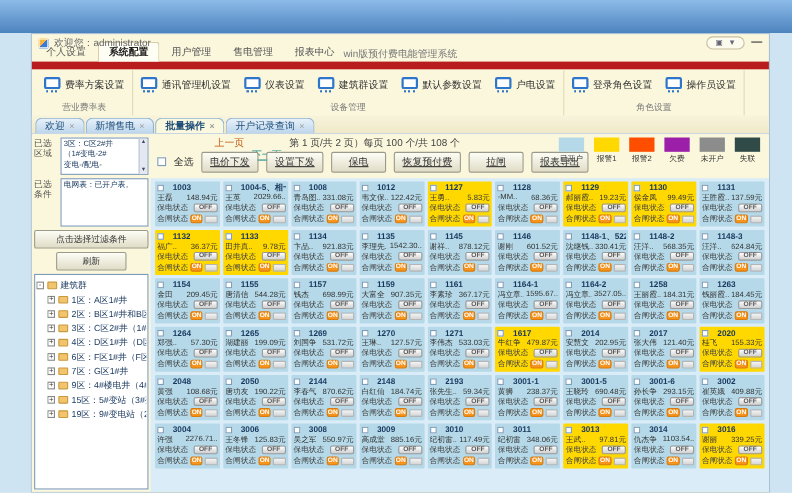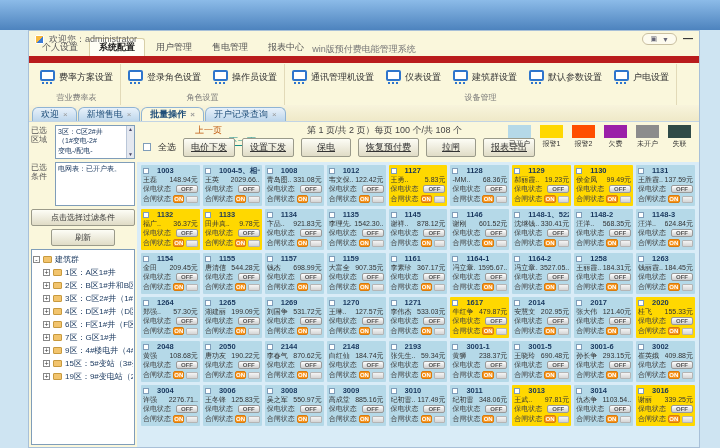--- a/index.html
+++ b/index.html
@@ -69,21 +69,21 @@
   .titem .exp { width:7px; height:7px; border:1px solid #888; background:#fff; font-size:7px; line-height:5px;
     text-align:center; color:#333; flex:none; }
   .titem .folder { width:9px; height:7px; background:#F2C46D; border:1px solid #C89A3E; border-radius:1px; flex:none; }
   .titem.child { margin-left:10px; }
 
   .main { flex:1; display:flex; flex-direction:column; min-width:0; background:#FAF7DC; }
   .toolzone { height:40px; position:relative; padding:2px 6px 0; flex:none; }
   .pagrow { display:flex; gap:7px; align-items:center; font-size:9px; margin-left:52px; height:13px; }
   .prev { color:#C05A11; }
   .next { color:#168F8B; text-decoration:underline;margin-top:21px; }
-  .pageinfo { color:#444;margin-left:44px; }
+  .pageinfo { color:#444; }
   .btnrow { display:flex; gap:7px; align-items:center; height:20px; }
   .chk { width:8px; height:8px; border:1px solid #7F9DB9; background:#fff; flex:none; }
   .selall { font-size:9px; color:#333; }
   .tbtn { min-width:50px; font-size:9px; padding:2px 7px;text-decoration:underline; }
   .legend { position:absolute; right:8px; top:3px; display:flex; gap:9px; }
   .litem { display:flex; flex-direction:column; align-items:center; gap:1px; }
   .lswatch { width:23px; height:13px; }
   .llabel { font-size:7px; color:#333; white-space:nowrap; }
 
   .gridwrap { flex:1; background:#D9ECF7; padding:3px 4px; min-height:0; }
@@ -136,33 +136,20 @@
 
   <div class="ribbon" id="rgroups">
       <div class="rgroup">
         <div class="rg-buttons">
           <span class="rbtn">
             <span class="mon"></span>
             <span>费率方案设置</span>
           </span>
         </div>
         <div class="rg-label">营业费率表</div>
-      </div>
-      <div class="rgroup">
-        <div class="rg-buttons">
-          <span class="rbtn">
-            <span class="mon"></span>
-            <span>登录角色设置</span>
-          </span>
-          <span class="rbtn">
-            <span class="mon"></span>
-            <span>操作员设置</span>
-          </span>
-        </div>
-        <div class="rg-label">角色设置</div>
       </div>
       <div class="rgroup">
         <div class="rg-buttons">
           <span class="rbtn">
             <span class="mon"></span>
             <span>通讯管理机设置</span>
           </span>
           <span class="rbtn">
             <span class="mon"></span>
             <span>仪表设置</span>
@@ -174,20 +161,33 @@
           <span class="rbtn">
             <span class="mon"></span>
             <span>默认参数设置</span>
           </span>
           <span class="rbtn">
             <span class="mon"></span>
             <span>户电设置</span>
           </span>
         </div>
         <div class="rg-label">设备管理</div>
+      </div>
+      <div class="rgroup">
+        <div class="rg-buttons">
+          <span class="rbtn">
+            <span class="mon"></span>
+            <span>登录角色设置</span>
+          </span>
+          <span class="rbtn">
+            <span class="mon"></span>
+            <span>操作员设置</span>
+          </span>
+        </div>
+        <div class="rg-label">角色设置</div>
       </div>
     </div>
 
   <div class="doctabs" id="dtabs">
       <span class="dtab">
         <span>欢迎</span>
         <span class="x">×</span>
       </span>
       <span class="dtab">
         <span>新增售电</span>

